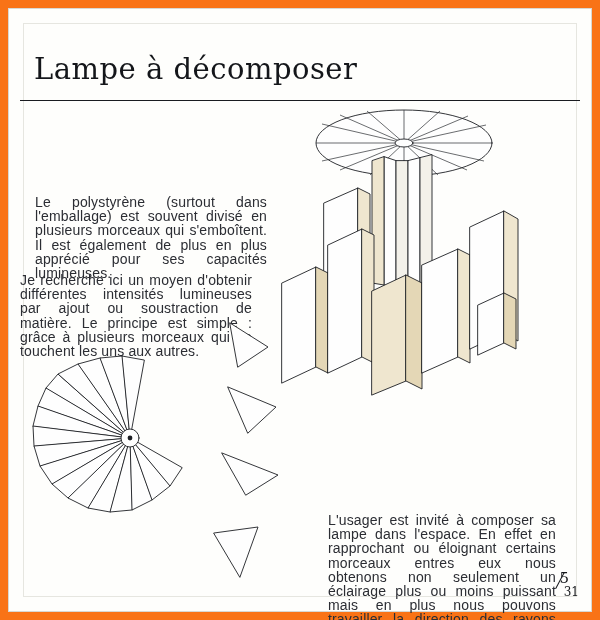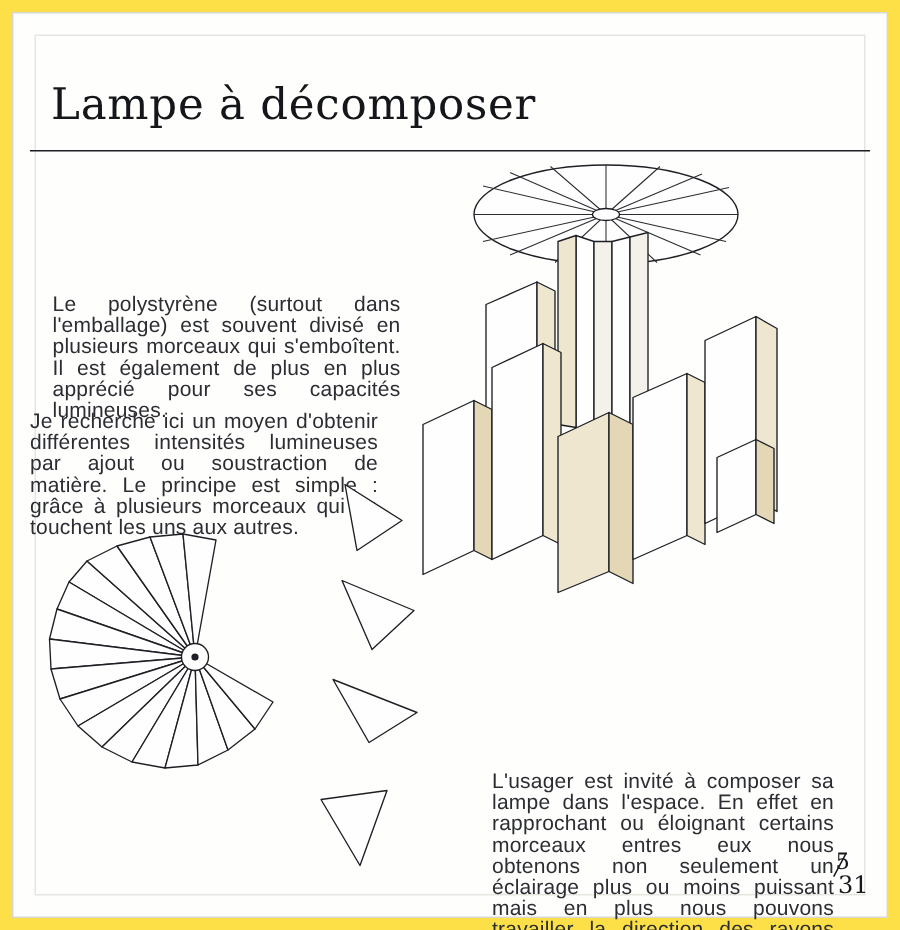--- a/index.html
+++ b/index.html
@@ -11,21 +11,21 @@
     width: 600px;
     height: 620px;
     overflow: hidden;
     font-family: "DejaVu Sans", sans-serif;
   }
 
   #page {
     position: relative;
     width: 600px;
     height: 620px;
-    background: #fde047;
+    background: #f97316;
     box-sizing: border-box;
   }
 
   
   #sheet {
     position: absolute;
     left: 8px;
     top: 8px;
     width: 584px;
     height: 604px;
@@ -116,21 +116,21 @@
     height: 1px;
     background: #16181c;
     transform: rotate(-62deg);
     position: absolute;
     right: 5px;
     top: 9px;
   }
   #folio .num-bottom {
     display: block;
     transform: translateX(5px);
-    font-size: 16px;
+    font-size: 12px;
   }
 
   
   svg.art {
     position: absolute;
     overflow: visible;
   }
   #art-lamp { left: 272px; top: 95px; }
   #art-fan  { left: 22px;  top: 340px; }
   #art-wedges { left: 210px; top: 295px; }

